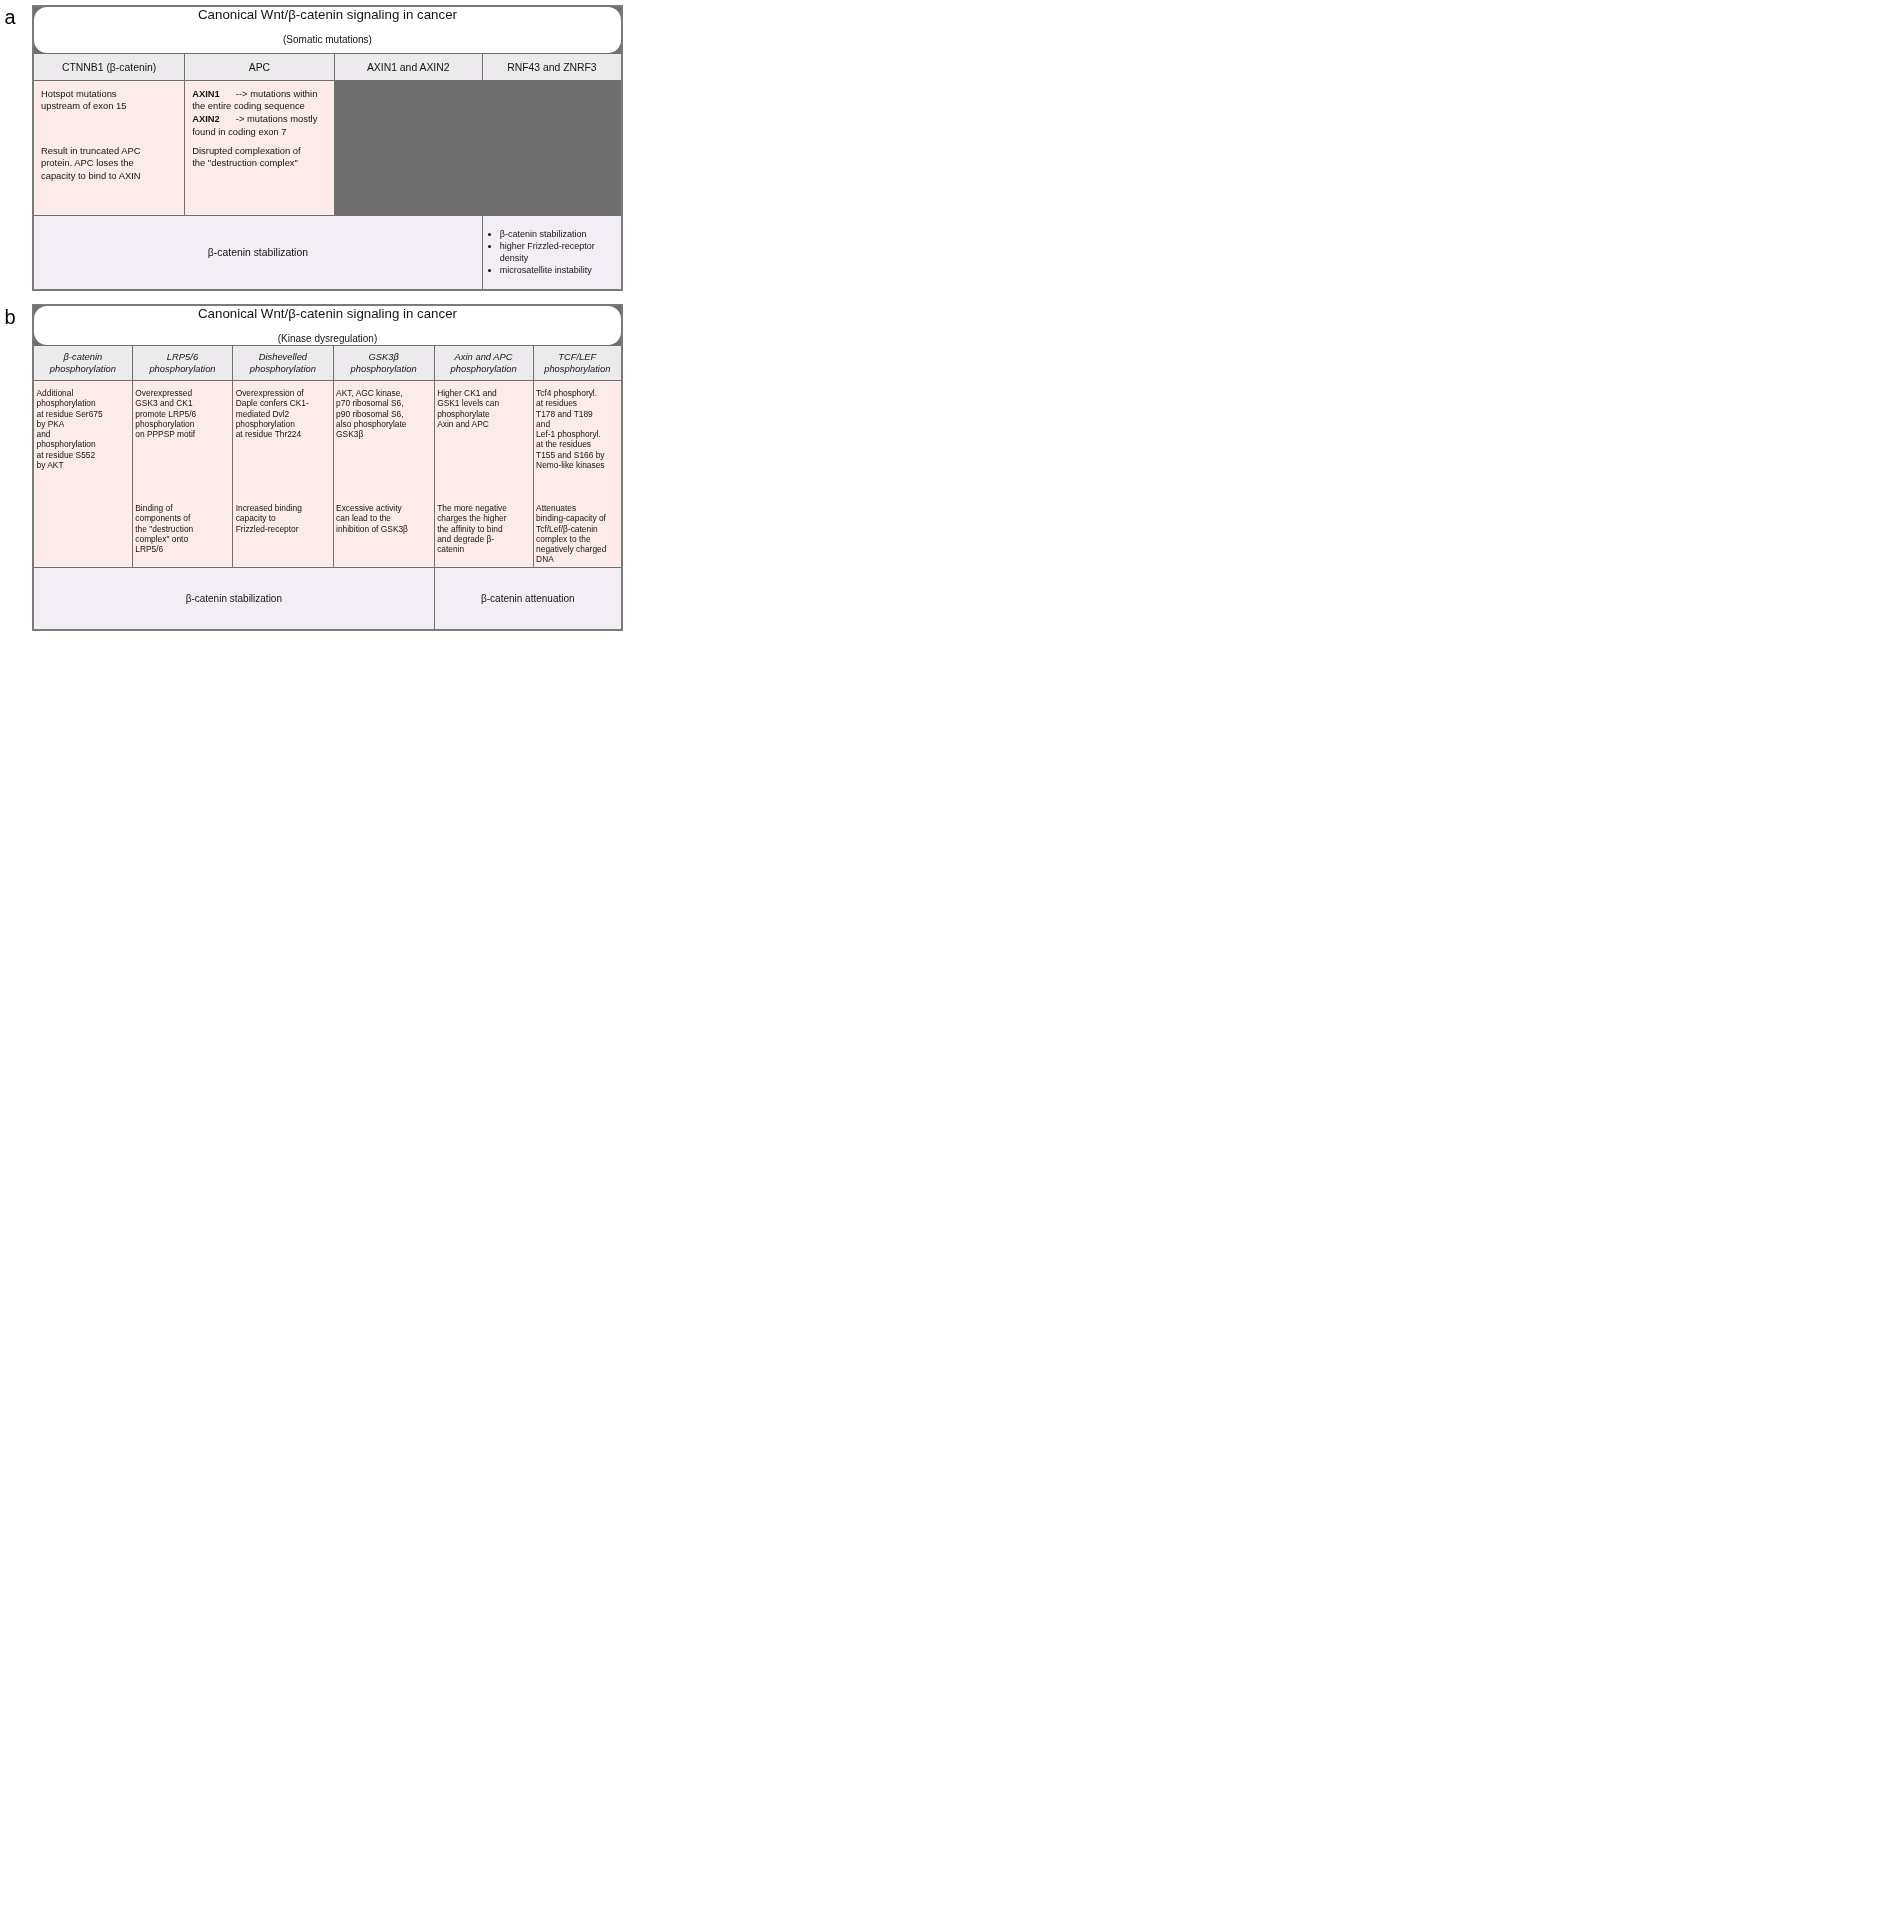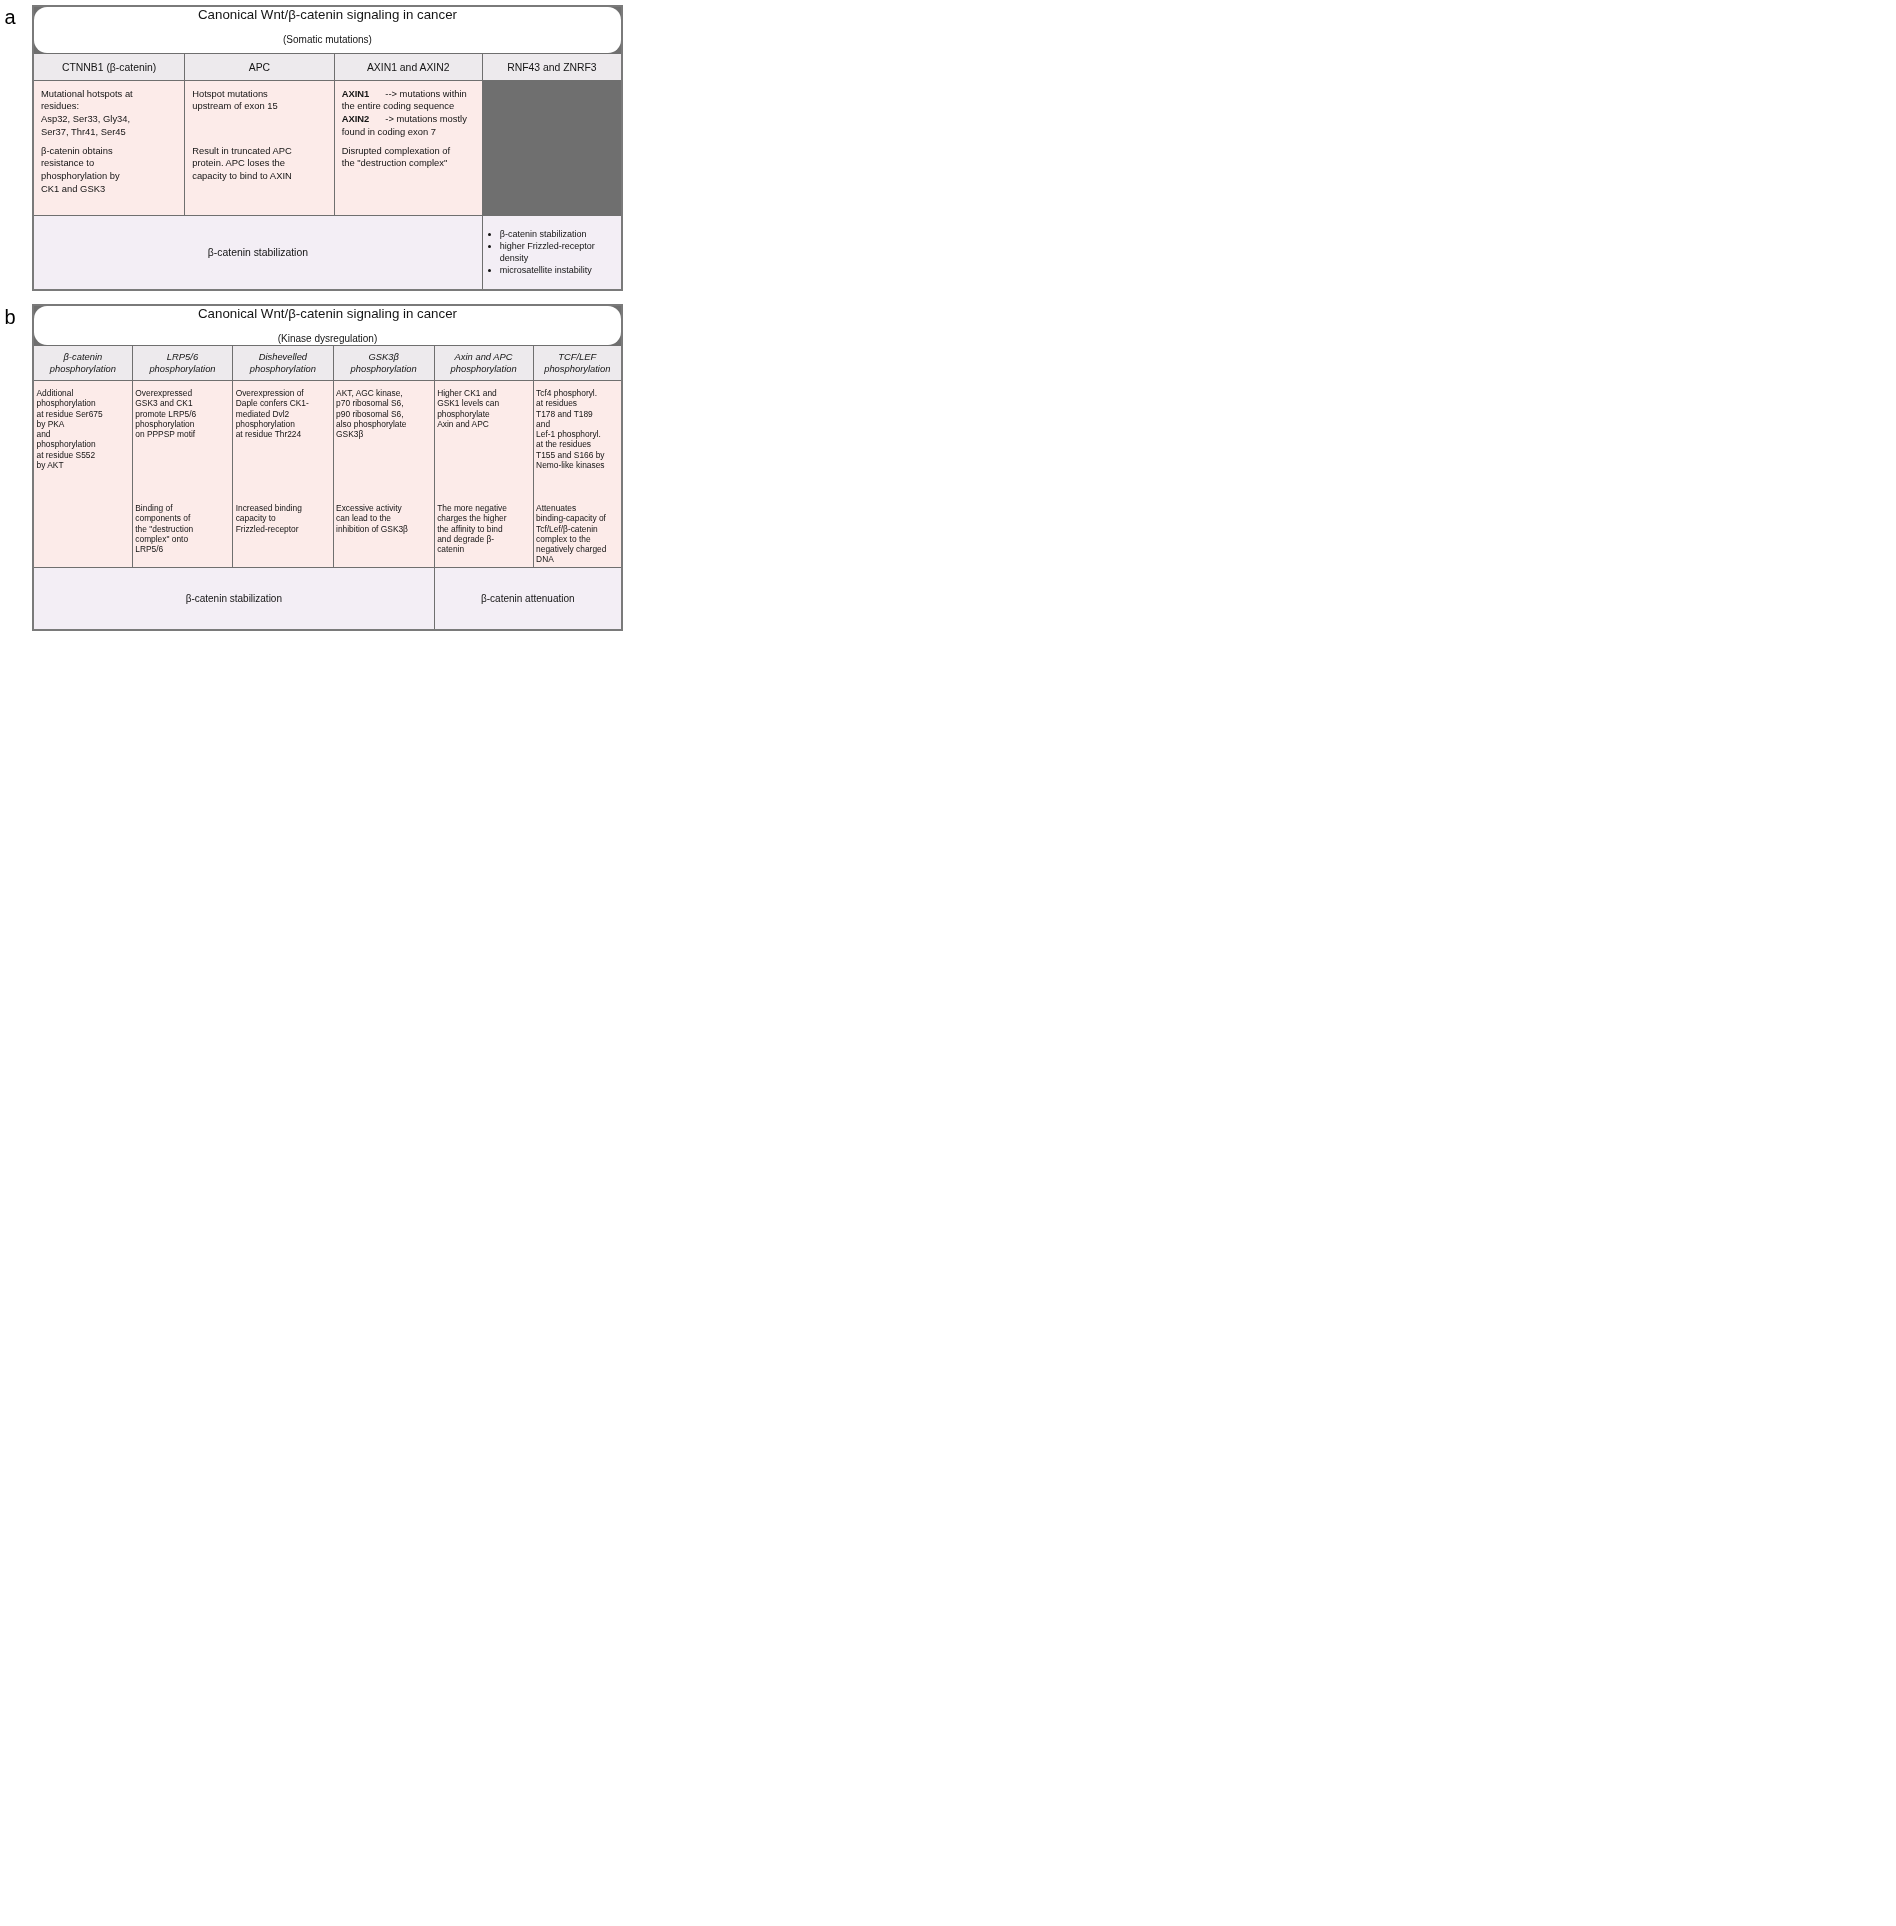--- a/index.html
+++ b/index.html
@@ -90,30 +90,20 @@
     <div class="cell hdr hdr-a">
         <span class="pl">APC</span>
       </div>
     <div class="cell hdr hdr-a">
         <span class="pl">AXIN1 and AXIN2</span>
       </div>
     <div class="cell hdr hdr-a">
         <span class="pl">RNF43 and ZNRF3</span>
       </div>
 
-    <div class="cell body-a">
-        <div class="p1 pl">Mutational hotspots at
-residues:
-Asp32, Ser33, Gly34,
-Ser37, Thr41, Ser45</div>
-        <div class="p2 pl">β-catenin obtains
-resistance to
-phosphorylation by
-CK1 and GSK3</div>
-      </div>
     <div class="cell body-a">
         <div class="p1 pl">Hotspot mutations
 upstream of exon 15</div>
         <div class="p2 pl">Result in truncated APC
 protein. APC loses the
 capacity to bind to AXIN</div>
       </div>
     <div class="cell body-a">
         <div class="p1">
           <div class="axin-group"><b>AXIN1</b><span class="pl">--&gt; mutations within

